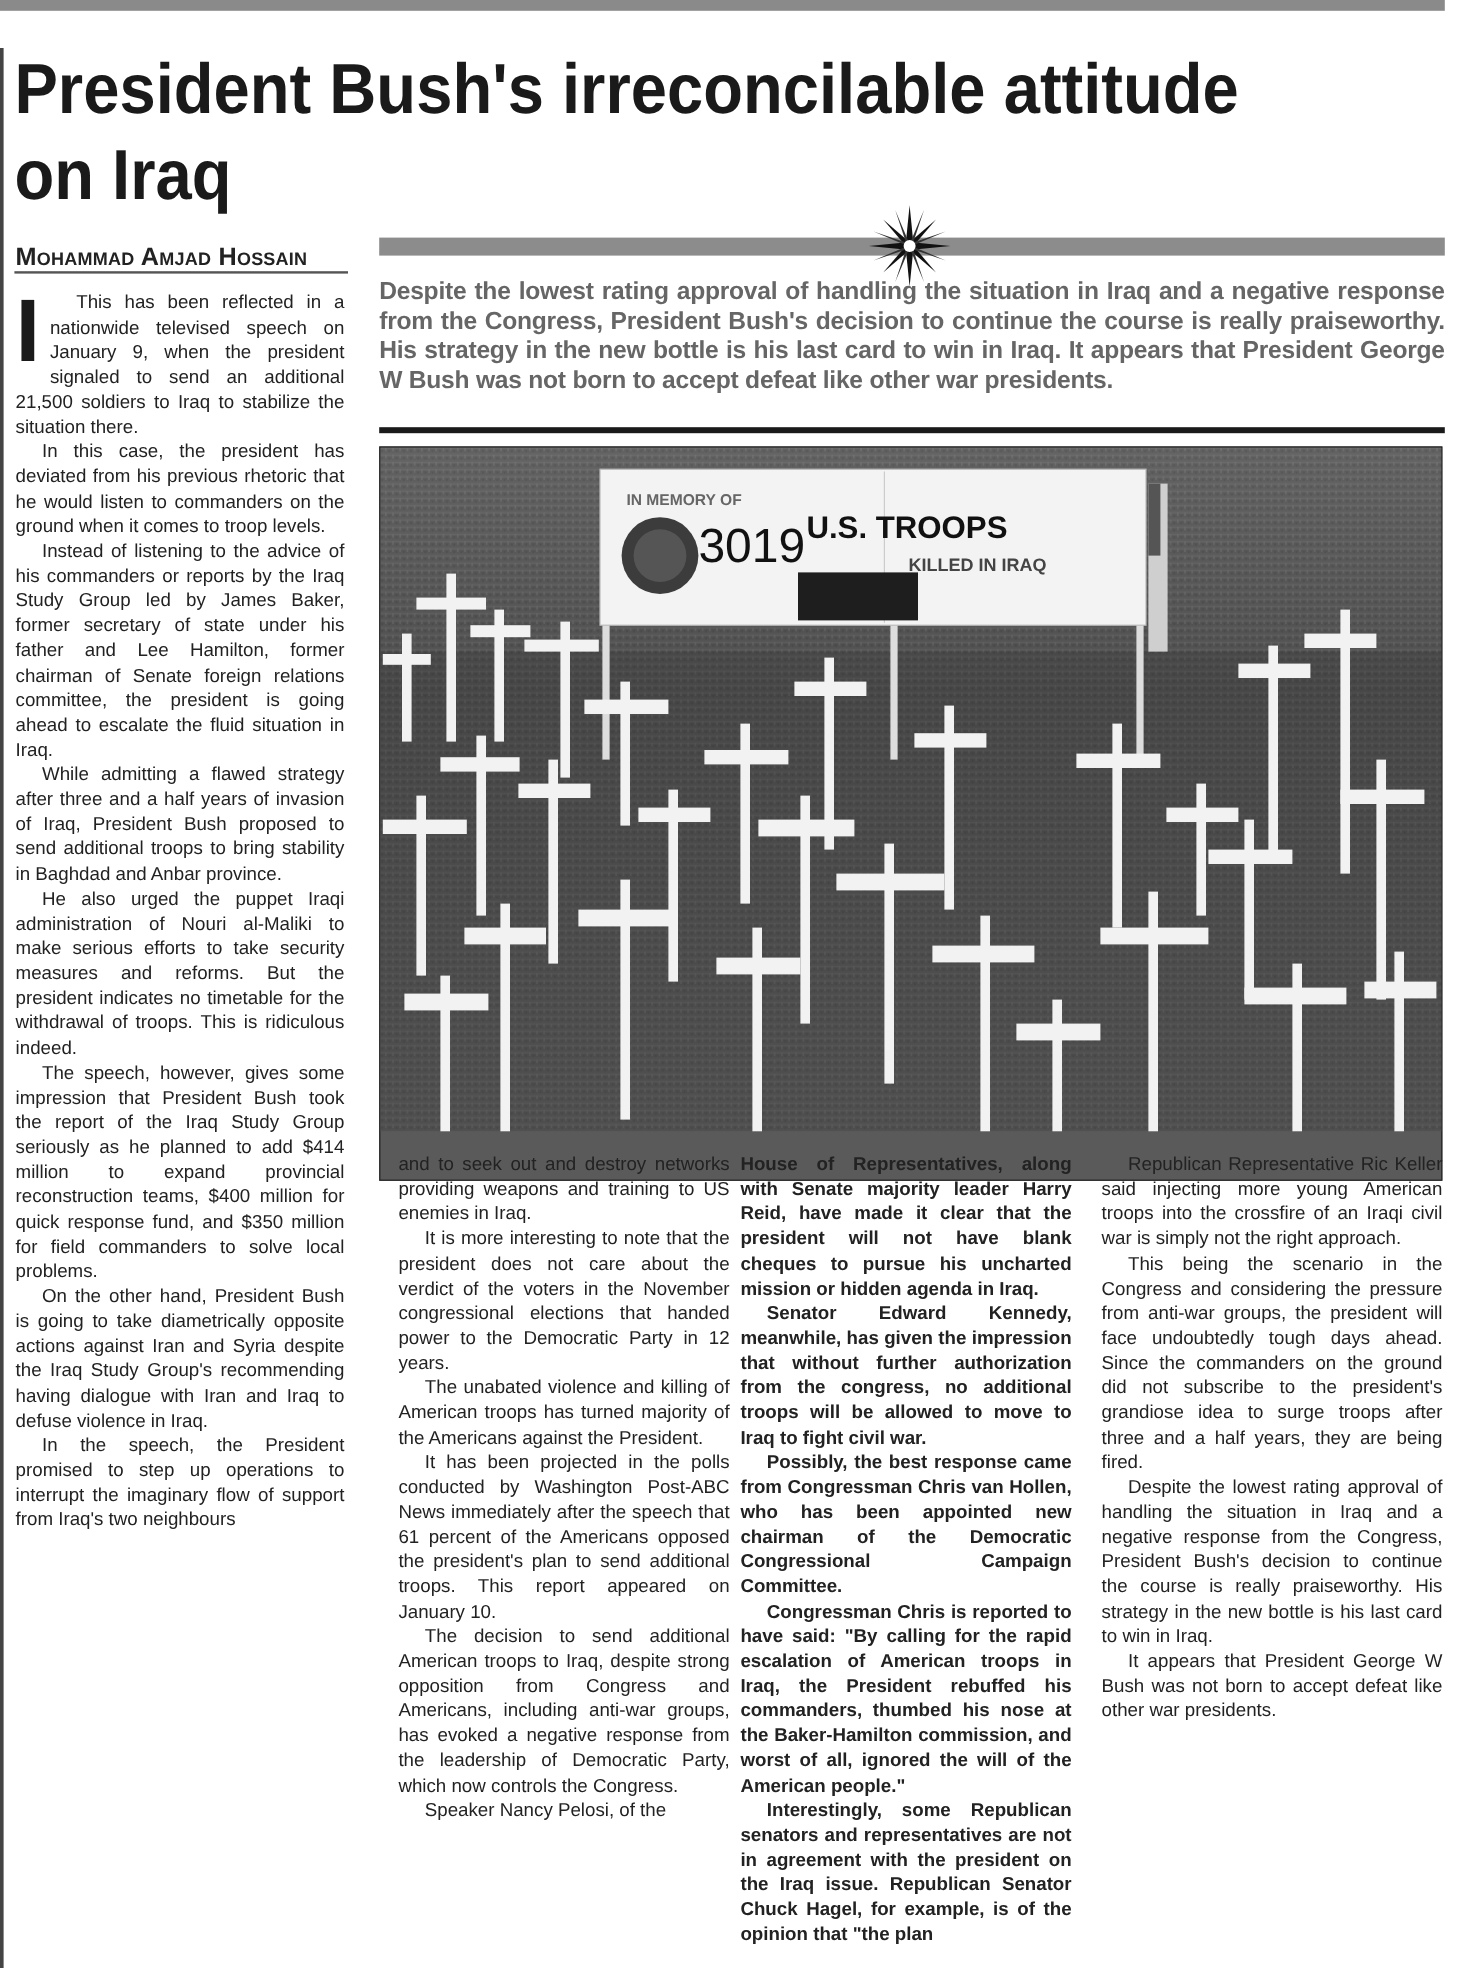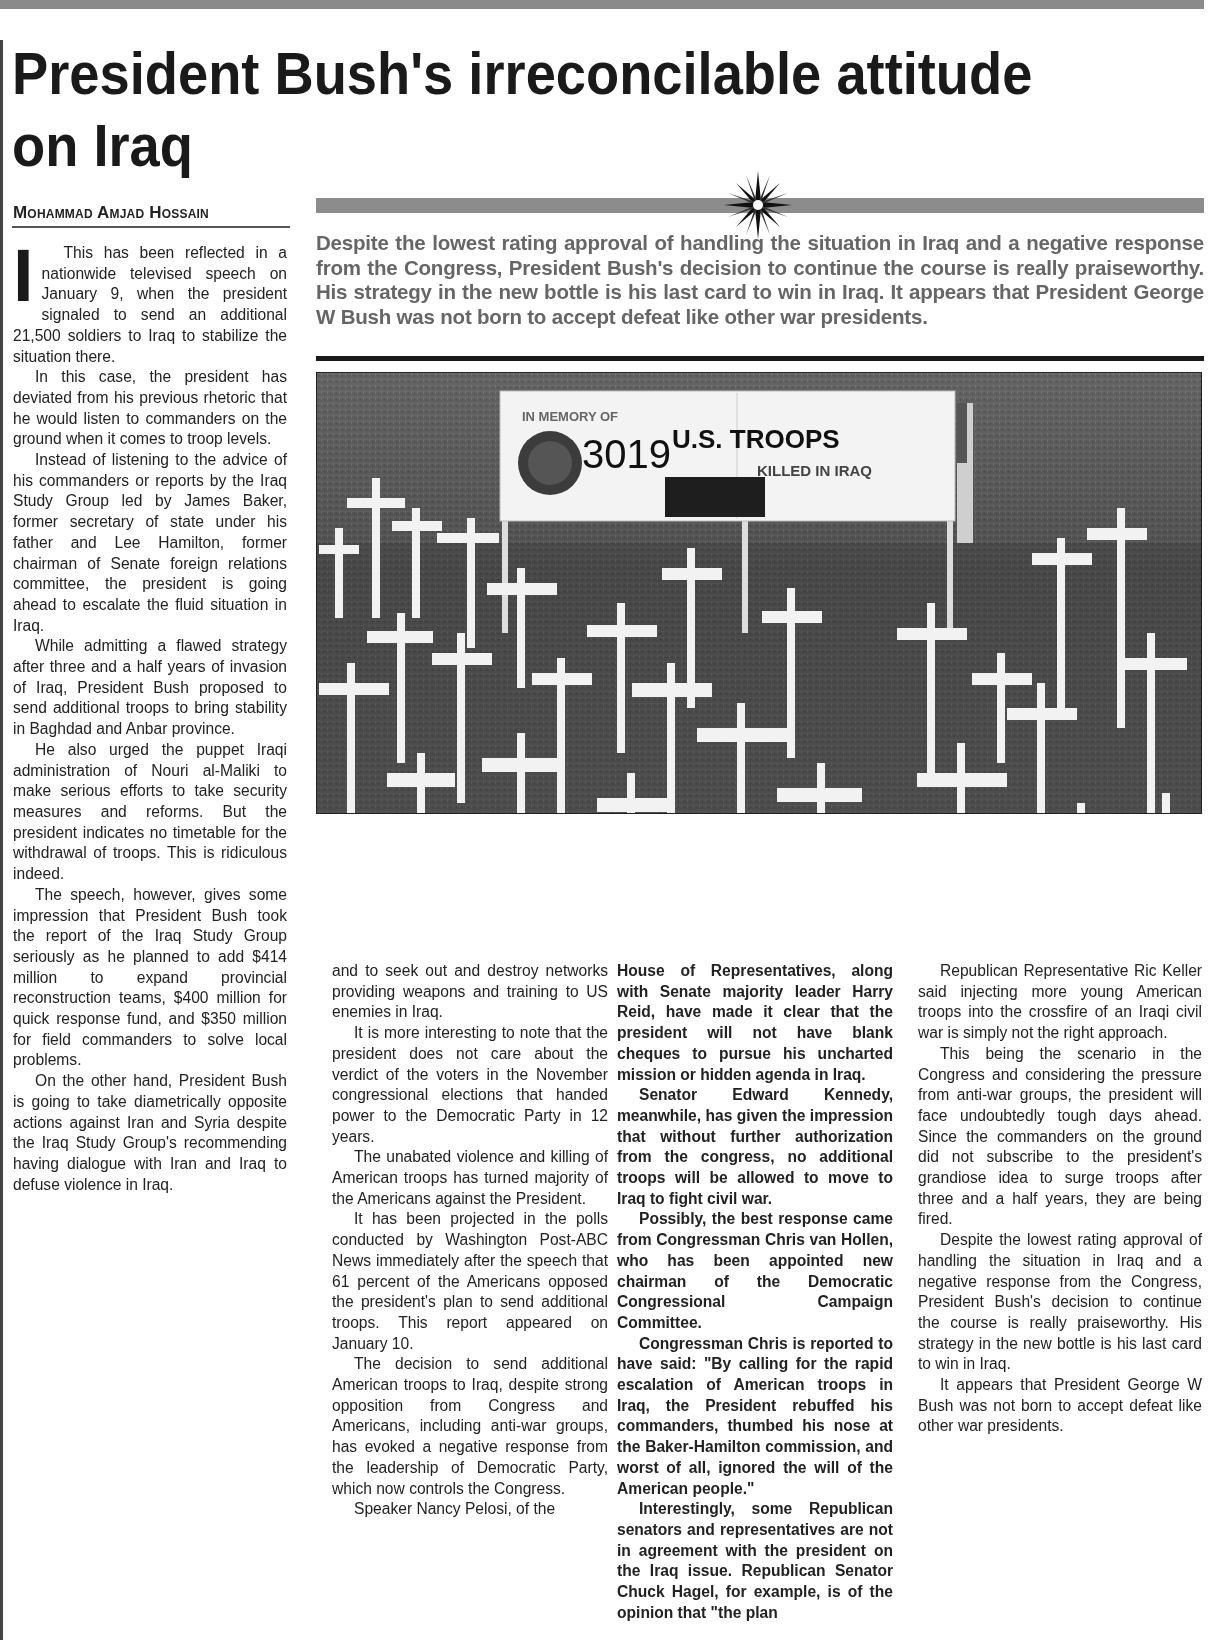--- a/index.html
+++ b/index.html
@@ -1,26 +1,26 @@
 <!DOCTYPE html>
 <html><head>
 <meta charset="utf-8">
 <style>
   html, body { margin: 0; padding: 0; background: #ffffff; }
   body { width: 1226px; height: 1642px; position: relative; overflow: hidden; font-family: "Liberation Sans", sans-serif; color: #1a1a1a; }
   .top-rule { position: absolute; left: 0; top: 0; width: 1204px; height: 9px; background: #8a8a8a; }
   .left-rule { position: absolute; left: 0; top: 40px; width: 3px; height: 1600px; background: #444; }
   .headline { position: absolute; left: 12px; top: 38px; width: 1180px; font-family: "Liberation Sans", sans-serif; font-weight: bold; font-size: 59px; line-height: 72px; color: #1a1a1a; margin: 0; letter-spacing: 0px; transform: scaleX(0.92); transform-origin: left top; }
-  .byline { position: absolute; left: 13px; top: 203px; font-family: "Liberation Sans", sans-serif; font-weight: bold; font-size: 17px; color: #222; font-variant: small-caps; letter-spacing: 0.2px; }
+  .byline { position: absolute; left: 13px; top: 203px; font-family: "Liberation Sans", sans-serif; font-weight: bold; font-size: 21px; color: #222; font-variant: small-caps; letter-spacing: 0.2px; }
   .byline-rule { position: absolute; left: 12px; top: 226px; width: 278px; height: 2px; background: #555; }
   .pull-bar { position: absolute; left: 316px; top: 198px; width: 888px; height: 15px; background: #8c8c8c; }
   .star { position: absolute; left: 723px; top: 170px; width: 70px; height: 70px; }
   .pullquote { position: absolute; left: 316px; top: 231px; width: 888px; font-family: "Liberation Sans", sans-serif; font-weight: bold; font-size: 20.5px; line-height: 24.5px; color: #666; text-align: justify; letter-spacing: -0.2px; }
   .pull-bottom-rule { position: absolute; left: 316px; top: 356px; width: 888px; height: 5px; background: #1a1a1a; }
-  .photo { position: absolute; left: 316px; top: 372px; width: 886px; height: 442px; background: #5a5a5a; overflow: hidden; border: 1px solid #222; box-sizing: border-box; text-decoration: underline; }
+  .photo { position: absolute; left: 316px; top: 372px; width: 886px; height: 612px; background: #5a5a5a; overflow: hidden; border: 1px solid #222; box-sizing: border-box; text-decoration: underline; }
   .col { position: absolute; font-family: "Liberation Sans", sans-serif; font-size: 15.6px; line-height: 20.7px; color: #222; text-align: justify; }
   .col p { margin: 0; text-indent: 22px; }
   .col p.first { text-indent: 0; }
   .dropcap { float: left; font-family: "Liberation Sans", sans-serif; font-weight: bold; font-size: 74px; line-height: 58px; height: 62px; margin: 4px 8px 0 0; color: #1a1a1a; }
   .col1 { left: 13px; top: 243px; width: 274px; }
   .col2 { left: 332px; top: 961px; width: 276px; }
   .col3 { left: 617px; top: 961px; width: 276px; font-weight: bold; }
   .col4 { left: 918px; top: 961px; width: 284px; }
 </style>
 </head>
@@ -160,20 +160,21 @@
 
 <div class="col col1">
   <span class="dropcap">I</span>
   <p>This has been reflected in a nationwide televised speech on January 9, when the president signaled to send an additional 21,500 soldiers to Iraq to stabilize the situation there.</p>
   <p>In this case, the president has deviated from his previous rhetoric that he would listen to commanders on the ground when it comes to troop levels.</p>
   <p>Instead of listening to the advice of his commanders or reports by the Iraq Study Group led by James Baker, former secretary of state under his father and Lee Hamilton, former chairman of Senate foreign relations committee, the president is going ahead to escalate the fluid situation in Iraq.</p>
   <p>While admitting a flawed strategy after three and a half years of invasion of Iraq, President Bush proposed to send additional troops to bring stability in Baghdad and Anbar province.</p>
   <p>He also urged the puppet Iraqi administration of Nouri al-Maliki to make serious efforts to take security measures and reforms. But the president indicates no timetable for the withdrawal of troops. This is ridiculous indeed.</p>
   <p>The speech, however, gives some impression that President Bush took the report of the Iraq Study Group seriously as he planned to add $414 million to expand provincial reconstruction teams, $400 million for quick response fund, and $350 million for field commanders to solve local problems.</p>
   <p>On the other hand, President Bush is going to take diametrically opposite actions against Iran and Syria despite the Iraq Study Group's recommending having dialogue with Iran and Iraq to defuse violence in Iraq.</p>
+  <p>In the speech, the President promised to step up operations to interrupt the imaginary flow of support from Iraq's two neighbours</p>
 </div>
 
 <div class="col col2">
   <p class="first">and to seek out and destroy networks providing weapons and training to US enemies in Iraq.</p>
   <p>It is more interesting to note that the president does not care about the verdict of the voters in the November congressional elections that handed power to the Democratic Party in 12 years.</p>
   <p>The unabated violence and killing of American troops has turned majority of the Americans against the President.</p>
   <p>It has been projected in the polls conducted by Washington Post-ABC News immediately after the speech that 61 percent of the Americans opposed the president's plan to send additional troops. This report appeared on January 10.</p>
   <p>The decision to send additional American troops to Iraq, despite strong opposition from Congress and Americans, including anti-war groups, has evoked a negative response from the leadership of Democratic Party, which now controls the Congress.</p>
   <p>Speaker Nancy Pelosi, of the</p>
 </div>

